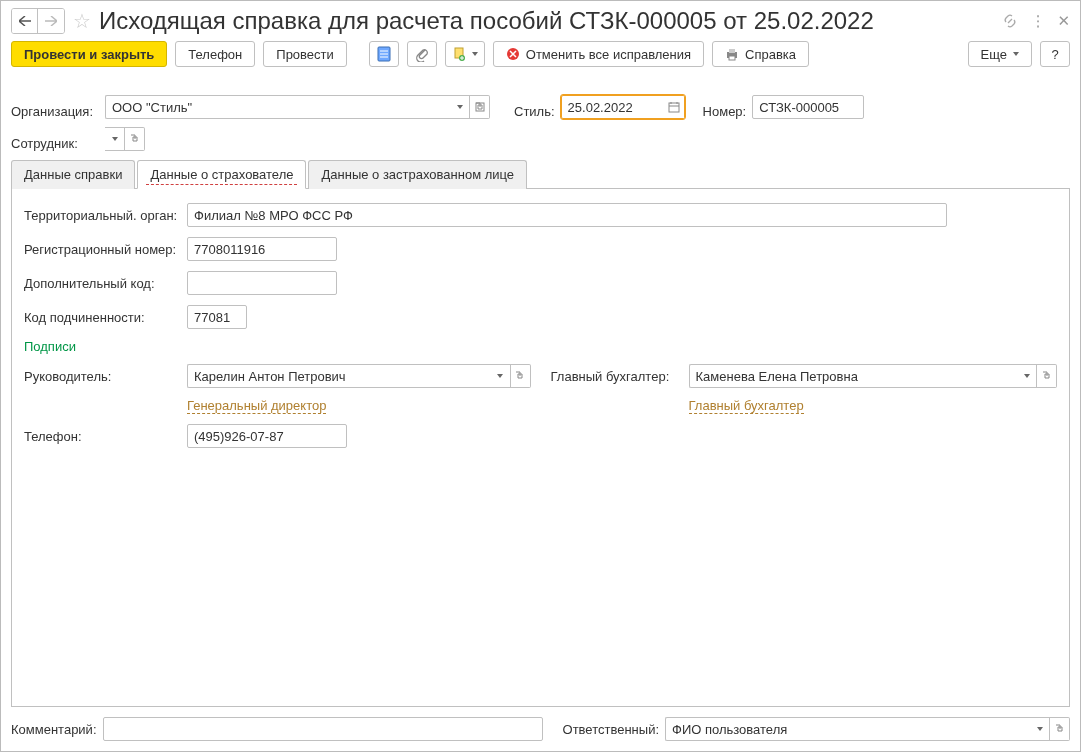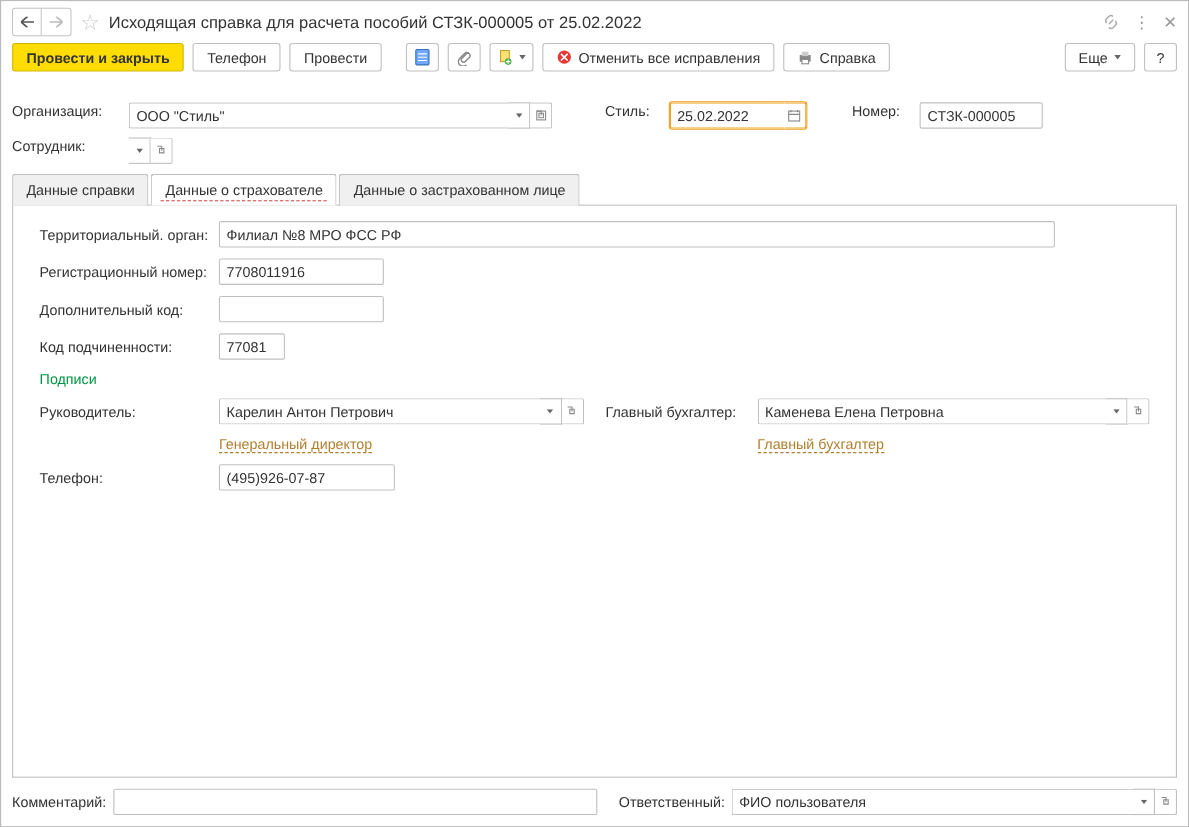--- a/index.html
+++ b/index.html
@@ -17,47 +17,47 @@
   }
   *{box-sizing:border-box;font-family:Arial,Helvetica,sans-serif;font-size:13px;color:var(--text)}
   body{margin:0;background:var(--bg);width:1081px;height:752px;border:1px solid #bbb;padding:6px 10px 10px;display:flex;flex-direction:column}
   
   .title-row{display:flex;align-items:center;gap:8px;margin-bottom:6px}
   .nav-btn{width:26px;height:24px;border:1px solid var(--border);border-radius:3px;background:#fff;display:flex;align-items:center;justify-content:center;cursor:pointer}
   .nav-group{display:flex;border:1px solid var(--border);border-radius:3px;overflow:hidden}
   .nav-group .nav-btn{border:none;border-right:1px solid var(--border);border-radius:0}
   .nav-group .nav-btn:last-child{border-right:none}
   .star{color:#ccc;font-size:20px}
-  .title{font-size:15px;font-weight:400;flex:1;white-space:nowrap;overflow:hidden}
+  .title{font-size:24px;font-weight:400;flex:1;white-space:nowrap;overflow:hidden}
   .title-icons{display:flex;gap:12px;align-items:center;color:#999}
   .title-icons span{cursor:pointer;font-size:15px;color:#999}
   
   .toolbar{display:flex;align-items:center;gap:8px;margin-bottom:28px}
   .btn{height:26px;padding:0 12px;border:1px solid var(--border);border-radius:3px;background:#fff;cursor:pointer;display:flex;align-items:center;gap:6px;white-space:nowrap}
   .btn.primary{background:var(--yellow);border-color:var(--yellow-border);font-weight:bold}
   .btn.icon-only{padding:0;width:30px;justify-content:center}
   .spacer{flex:1}
   
-  .form-row{display:flex;align-items:flex-start;gap:18px;margin-bottom:8px}
+  .form-row{display:flex;align-items:flex-end;gap:6px;margin-bottom:8px}
   .lbl{min-width:88px}
   .input{height:24px;border:1px solid var(--border);border-radius:2px;padding:0 6px;background:#fff;display:flex;align-items:center}
   .combo{display:flex;height:24px}
   .combo .input{border-radius:2px 0 0 2px;border-right:none;flex:1}
   .combo-btn{width:20px;border:1px solid var(--border);background:#fff;display:flex;align-items:center;justify-content:center;cursor:pointer;border-left:none}
   .combo-btn:first-of-type{border-radius:0}
   .combo-btn:last-child{border-radius:0 2px 2px 0}
   .combo.focus .input,.combo.focus .combo-btn{border-color:var(--focus);border-width:1px}
   .combo.focus{outline:1px solid var(--focus);border-radius:2px}
   
   .tabs{display:flex;border-bottom:1px solid var(--border)}
   .tab{padding:6px 12px;border:1px solid var(--border);border-bottom:none;background:var(--tab-inactive);margin-right:2px;border-radius:3px 3px 0 0;cursor:pointer;position:relative;top:1px}
   .tab.active{background:var(--tab-active);border-bottom:1px solid #fff}
   .tab.active .underline{display:block;position:absolute;left:8px;right:8px;bottom:3px;border-bottom:1px dashed #d04040}
   .tab .underline{display:none}
-  .tab-panel{border:1px solid var(--border);border-top:none;padding:14px 24px;flex:1;overflow:auto}
+  .tab-panel{border:1px solid var(--border);border-top:none;padding:14px 12px;flex:1;overflow:auto}
   
   .panel-row{display:flex;align-items:center;gap:8px;margin-bottom:10px}
   .panel-row .plbl{width:155px}
   .section-title{color:var(--green);margin:4px 0 10px}
   .two-col{display:flex;gap:20px}
   .two-col>div{flex:1}
   a.dotted{color:var(--link);border-bottom:1px dashed var(--link);text-decoration:none;cursor:pointer}
   
   .footer{display:flex;align-items:center;gap:6px;margin-top:10px}
   svg{display:block}

